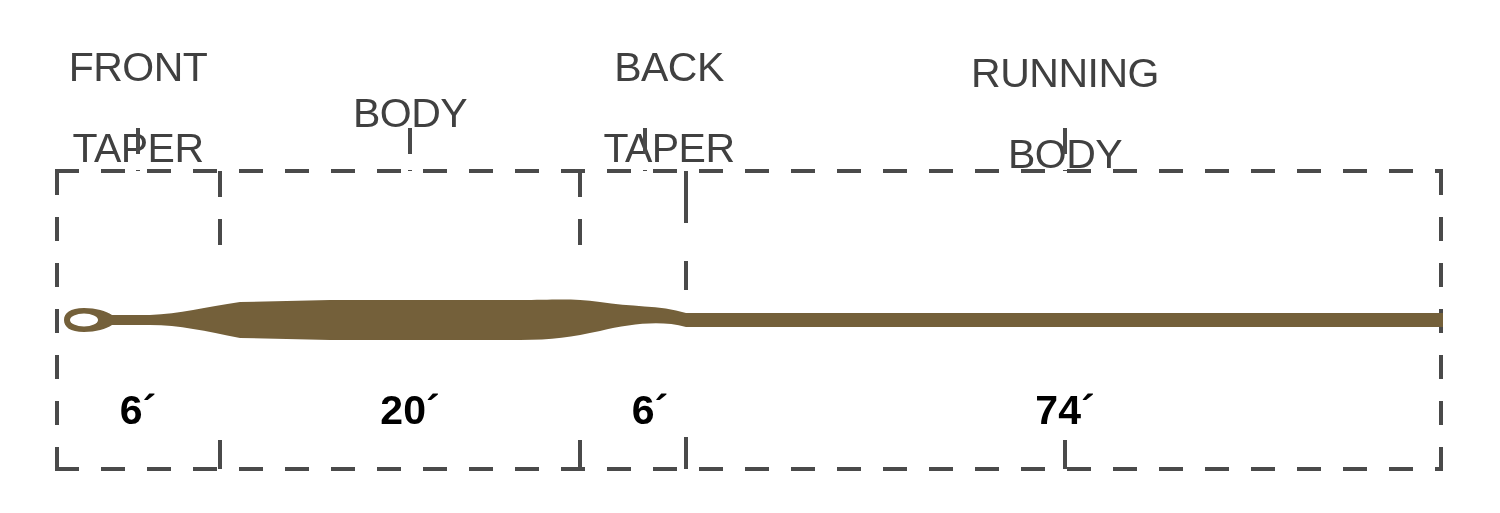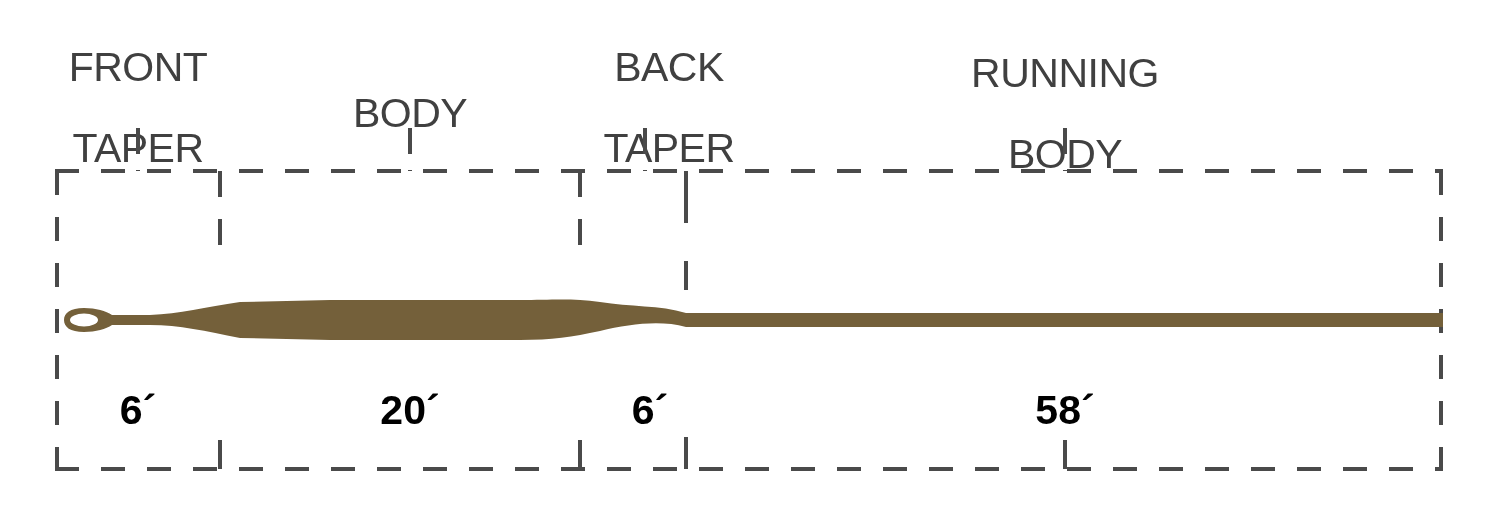--- a/index.html
+++ b/index.html
@@ -69,21 +69,21 @@
   </div>
 
   <div class="seg-label" style="left:925px; top:12px; width:280px;">
     <span>RUNNING</span><br>
     <span>BODY</span>
   </div>
 
   <div class="len-label" style="left:58px; top:387px; width:160px;">6´</div>
   <div class="len-label" style="left:330px; top:387px; width:160px;">20´</div>
   <div class="len-label" style="left:570px; top:387px; width:160px;">6´</div>
-  <div class="len-label" style="left:985px; top:387px; width:160px;">58´</div>
+  <div class="len-label" style="left:985px; top:387px; width:160px;">74´</div>
 
   <svg id="diagram-svg" viewBox="0 0 1500 513" xmlns="http://www.w3.org/2000/svg">
 
     <g stroke="#4a4a4a" stroke-width="4" fill="none" stroke-linecap="butt">
 
       <path d="M 55 171 L 1443 171" stroke-dasharray="24 22"></path>
 
       <path d="M 55 469 L 1443 469" stroke-dasharray="24 22"></path>
 
       <path d="M 57 171 L 57 469" stroke-dasharray="24 22"></path>

